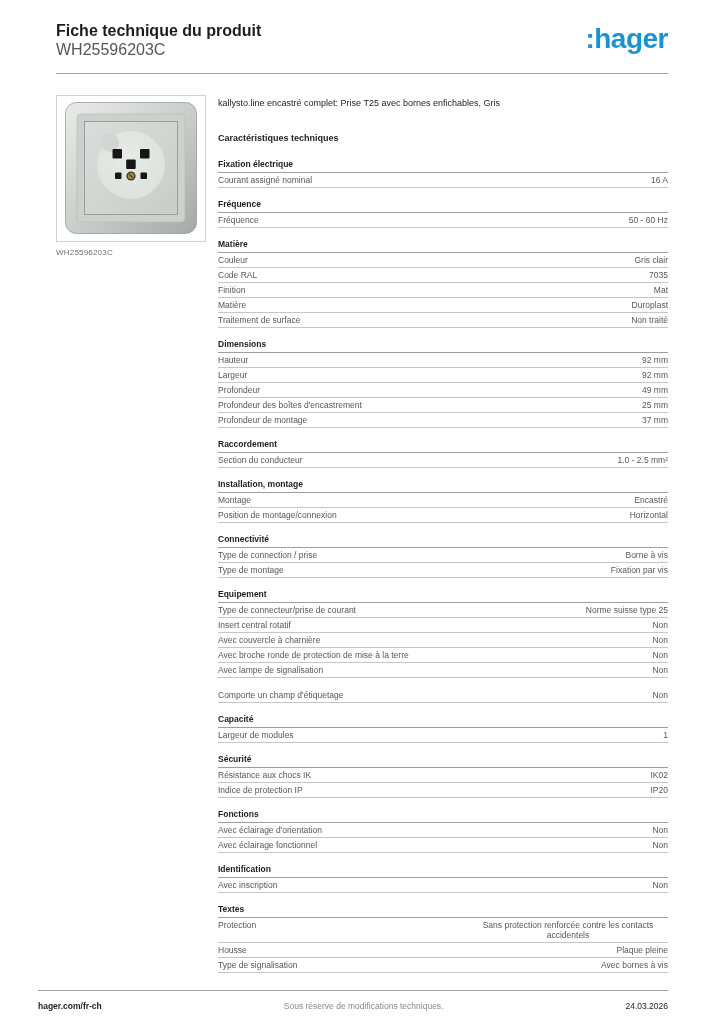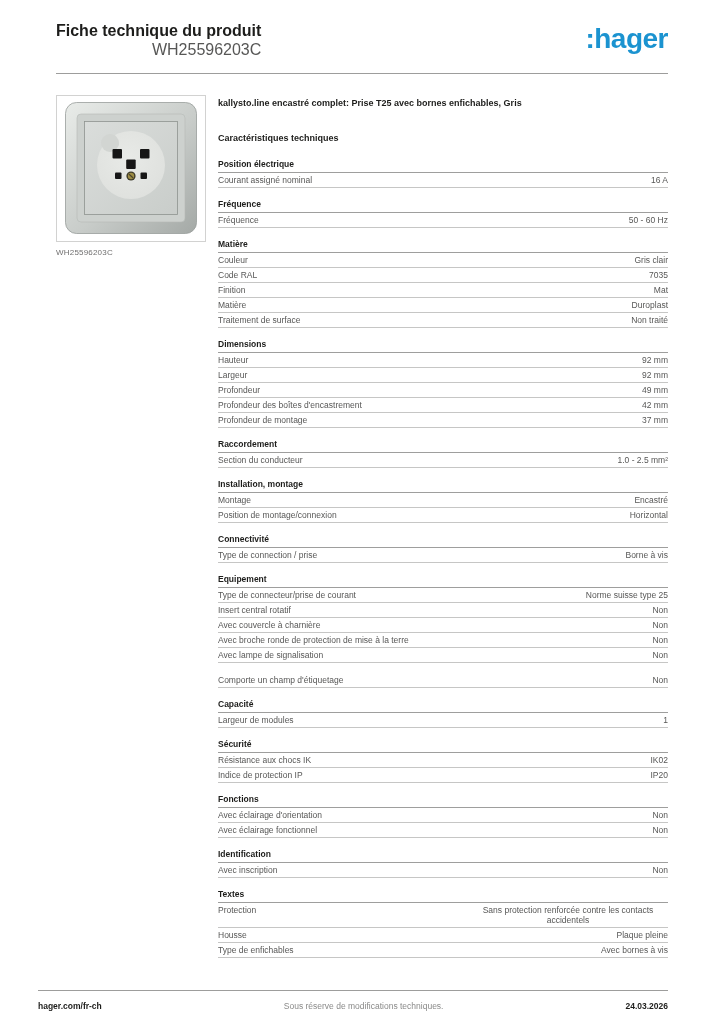--- a/index.html
+++ b/index.html
@@ -2,53 +2,53 @@
 <html><head>
 <meta charset="utf-8">
 <style>
   * { margin:0; padding:0; box-sizing:border-box; }
   html, body { width:724px; height:1024px; background:#ffffff; }
   body { font-family:"Liberation Sans", sans-serif; color:#575756; position:relative; overflow:hidden; }
   .page { position:absolute; inset:0; padding:22px 56px 0 56px; }
 
   
   .doc-header { display:flex; justify-content:space-between; align-items:flex-start;
-                padding-bottom:13px; border-bottom:1px solid #9d9d9c;text-align:right; }
+                padding-bottom:13px; border-bottom:1px solid #9d9d9c; }
   .doc-title { font-size:16px; font-weight:bold; color:#1d1d1b; line-height:1.15; }
   .doc-code  { font-size:16px; color:#575756; line-height:1.2; }
   .logo { font-size:28px; font-weight:bold; letter-spacing:-0.5px; line-height:0.9; margin-top:4px; }
 
   
   .main { display:flex; align-items:flex-start; margin-top:21px; }
   .left-col { flex:0 0 150px; width:150px; }
   .image-box { width:150px; height:147px; border:1px solid #d2d2d1; background:#fff;
                display:flex; align-items:center; justify-content:center; }
   .image-caption { font-size:8px; color:#706f6f; margin-top:6px; letter-spacing:0.2px; }
   .right-col { flex:1 1 auto; margin-left:12px; min-width:0; }
 
-  .product-title { font-size:9px; font-weight:bold; color:#1d1d1b; margin-top:3px; line-height:1.25; }
+  .product-title { font-size:9px; font-weight:normal; color:#1d1d1b; margin-top:3px; line-height:1.25; }
   .specs-heading { font-size:9px; font-weight:bold; color:#1d1d1b; margin-top:24px; }
   .spec-sections { margin-top:15px; }
 
   .spec-section { margin-bottom:10px; }
   .section-title { font-size:8.5px; font-weight:bold; color:#1d1d1b; line-height:10px;
                    padding:1px 0 3px 0; border-bottom:1px solid #9e9e9d; }
   .spec-row { display:flex; justify-content:space-between; align-items:flex-start;
               font-size:8.5px; line-height:10px; color:#575756;
               padding:2px 0 2px 0; border-bottom:1px solid #c6c6c5; }
   .spec-label { text-align:right; padding-right:10px; }
   .spec-value { text-align:center; max-width:200px; margin-left:auto; }
 
   
   .doc-footer { position:absolute; left:38px; right:56px; bottom:13px;
                 border-top:1px solid #9d9d9c; padding-top:10px;
                 display:flex; justify-content:space-between; align-items:baseline; font-size:8.5px; }
   .footer-left  { font-weight:bold; color:#1d1d1b; }
   .footer-center{ color:#8a8a89; }
-  .footer-right { font-weight:bold; color:#1d1d1b; }
+  .footer-right { font-weight:normal; color:#1d1d1b; }
 </style>
 </head>
 <body>
 
 <div class="page">
 
   <header class="doc-header">
     <div>
       <div class="doc-title">Fiche technique du produit</div>
       <div class="doc-code">WH25596203C</div>
@@ -95,21 +95,21 @@
         </svg>
       </div>
       <div class="image-caption">WH25596203C</div>
     </div>
 
     <div class="right-col">
       <div class="product-title">kallysto.line encastré complet: Prise T25 avec bornes enfichables, Gris</div>
       <div class="specs-heading">Caractéristiques techniques</div>
       <div class="spec-sections">
           <section class="spec-section">
-            <div class="section-title">Position électrique</div>
+            <div class="section-title">Fixation électrique</div>
             <div class="spec-row">
               <span class="spec-label">Courant assigné nominal</span>
               <span class="spec-value">16 A</span>
             </div>
           </section>
           <section class="spec-section">
             <div class="section-title">Fréquence</div>
             <div class="spec-row">
               <span class="spec-label">Fréquence</span>
               <span class="spec-value">50 - 60 Hz</span>
@@ -147,21 +147,21 @@
             <div class="spec-row">
               <span class="spec-label">Largeur</span>
               <span class="spec-value">92 mm</span>
             </div>
             <div class="spec-row">
               <span class="spec-label">Profondeur</span>
               <span class="spec-value">49 mm</span>
             </div>
             <div class="spec-row">
               <span class="spec-label">Profondeur des boîtes d'encastrement</span>
-              <span class="spec-value">42 mm</span>
+              <span class="spec-value">25 mm</span>
             </div>
             <div class="spec-row">
               <span class="spec-label">Profondeur de montage</span>
               <span class="spec-value">37 mm</span>
             </div>
           </section>
           <section class="spec-section">
             <div class="section-title">Raccordement</div>
             <div class="spec-row">
               <span class="spec-label">Section du conducteur</span>
@@ -178,20 +178,24 @@
               <span class="spec-label">Position de montage/connexion</span>
               <span class="spec-value">Horizontal</span>
             </div>
           </section>
           <section class="spec-section">
             <div class="section-title">Connectivité</div>
             <div class="spec-row">
               <span class="spec-label">Type de connection / prise</span>
               <span class="spec-value">Borne à vis</span>
             </div>
+            <div class="spec-row">
+              <span class="spec-label">Type de montage</span>
+              <span class="spec-value">Fixation par vis</span>
+            </div>
           </section>
           <section class="spec-section">
             <div class="section-title">Equipement</div>
             <div class="spec-row">
               <span class="spec-label">Type de connecteur/prise de courant</span>
               <span class="spec-value">Norme suisse type 25</span>
             </div>
             <div class="spec-row">
               <span class="spec-label">Insert central rotatif</span>
               <span class="spec-value">Non</span>
@@ -255,21 +259,21 @@
             <div class="section-title">Textes</div>
             <div class="spec-row">
               <span class="spec-label">Protection</span>
               <span class="spec-value">Sans protection renforcée contre les contacts accidentels</span>
             </div>
             <div class="spec-row">
               <span class="spec-label">Housse</span>
               <span class="spec-value">Plaque pleine</span>
             </div>
             <div class="spec-row">
-              <span class="spec-label">Type de enfichables</span>
+              <span class="spec-label">Type de signalisation</span>
               <span class="spec-value">Avec bornes à vis</span>
             </div>
           </section>
         </div>
     </div>
 
   </div>
 
   <footer class="doc-footer">
     <span class="footer-left">hager.com/fr-ch</span>

